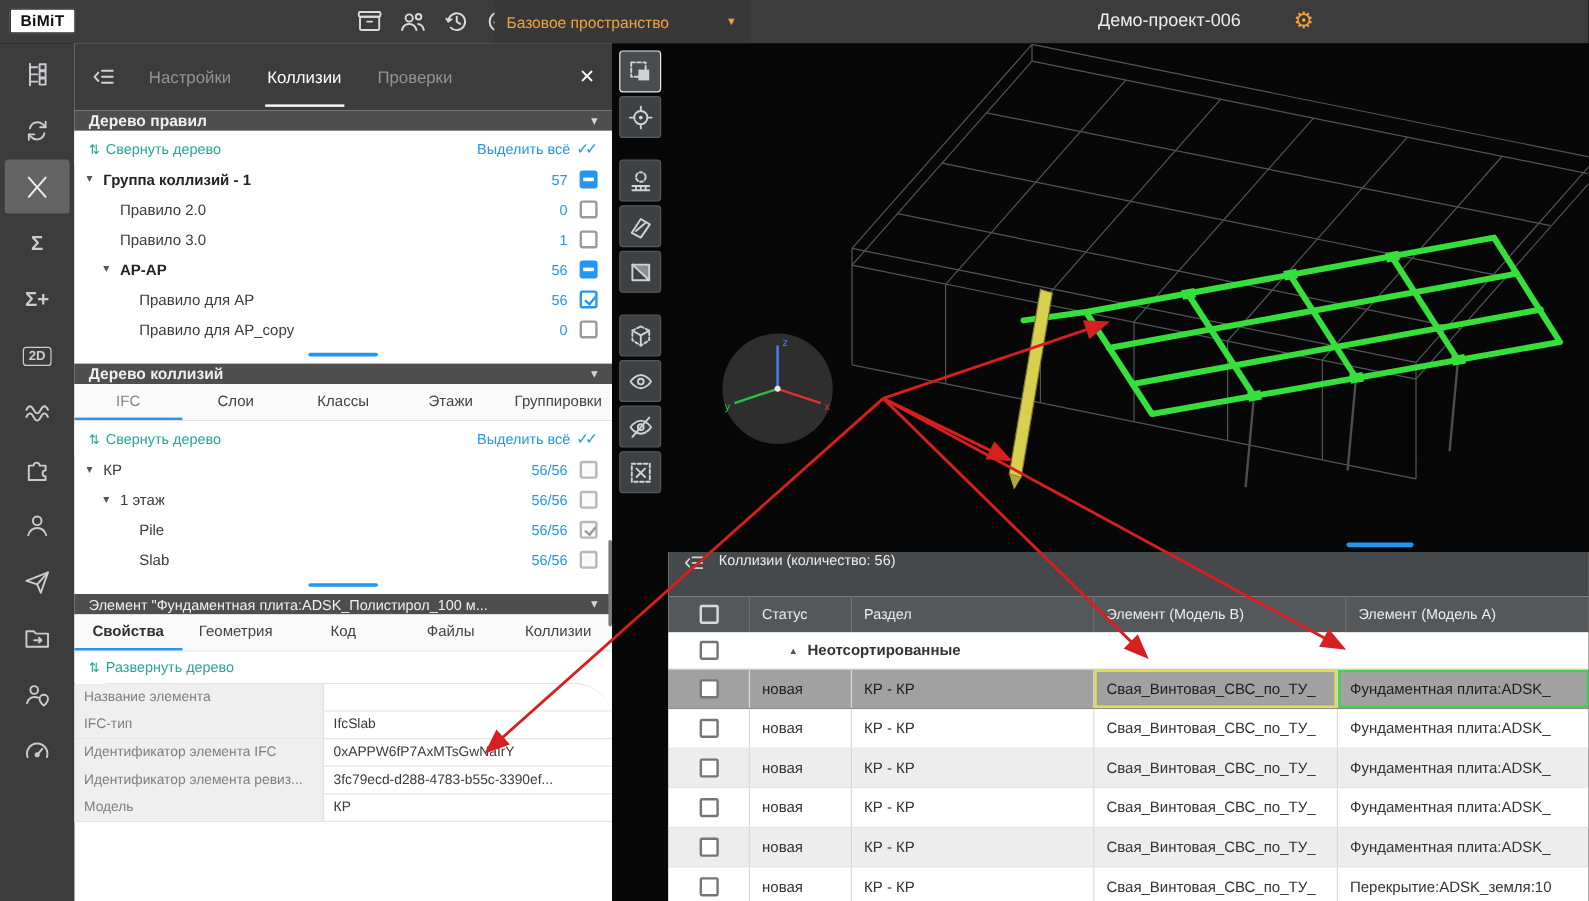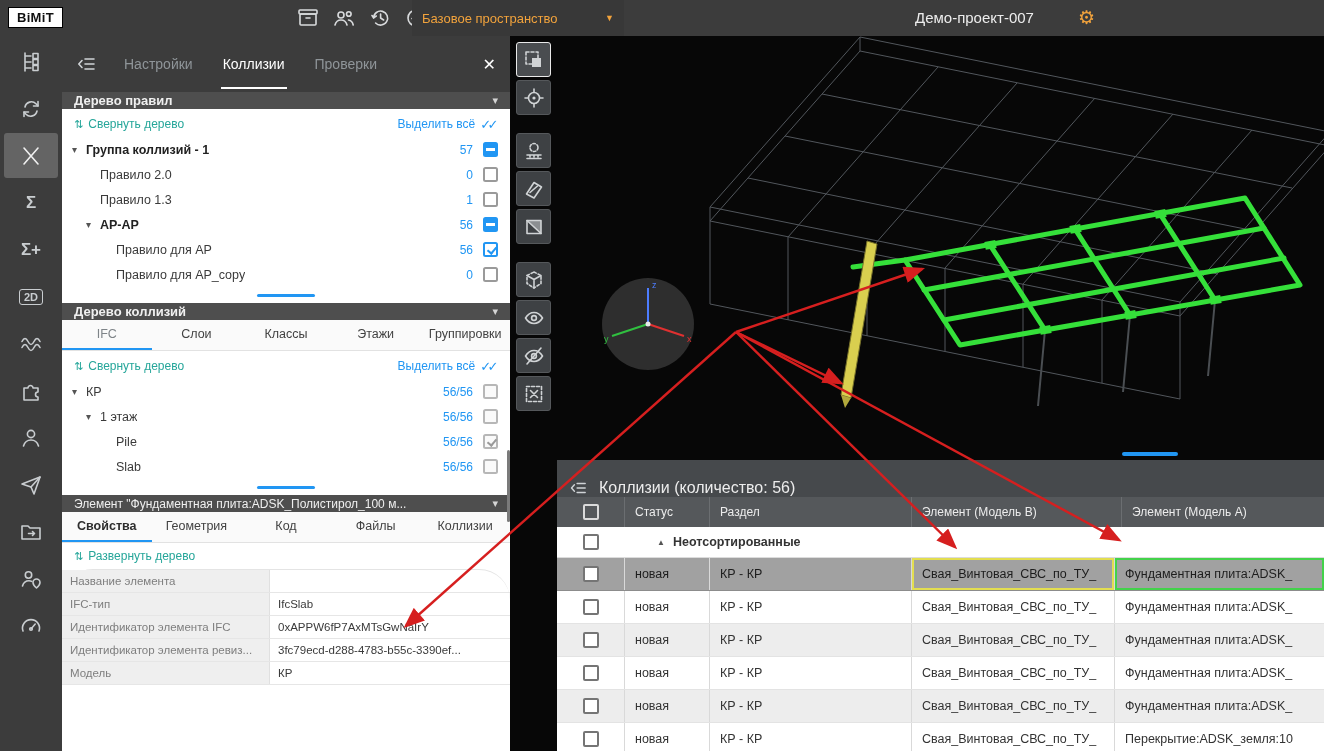--- a/index.html
+++ b/index.html
@@ -97,21 +97,21 @@
   .vpt-btn{width:33px;height:33px;background:#3e4144;border:1px solid #55585b;border-radius:3px;
            display:flex;align-items:center;justify-content:center;color:#d0d3d5;cursor:pointer;}
   .vpt-btn.active{border-color:#e9e9e9;background:#4a4d50;}
   .gizmo{position:absolute;left:90px;top:240px;z-index:2;}
   .vp-splitter{position:absolute;left:612px;top:416px;width:56px;height:4px;background:#2196f3;border-radius:2px;
                z-index:6;cursor:row-resize;}
 
   
   .ctable{position:absolute;left:47px;top:424px;right:0;bottom:0;background:#fff;display:flex;
           flex-direction:column;z-index:5;}
-  .ct-head{height:37px;background:#46494c;color:#ececec;font-size:16px;display:flex;align-items:flex-end;
+  .ct-head{height:37px;background:#46494c;color:#ececec;font-size:12px;display:flex;align-items:flex-start;
            gap:12px;padding:0 12px;flex:none;}
   .ct-menu{width:18px;height:18px;color:#cfd3d6;}
   .ct-cols{height:30px;background:#55585b;color:#ececec;font-size:12px;display:flex;align-items:stretch;flex:none;}
   .hc{display:flex;align-items:center;padding-left:10px;border-left:1px solid #6b6e71;box-sizing:border-box;}
   .hc:first-child{border-left:none;justify-content:center;padding-left:0;}
   .col-cb{width:67px;flex:none;}
   .col-status{width:85px;flex:none;}
   .col-section{width:202px;flex:none;}
   .col-a{width:203px;flex:none;}
   .col-b{flex:1;}
@@ -168,21 +168,21 @@
         <svg class="icon-svg" width="24" height="24" viewBox="0 0 24 24">
             <circle cx="12" cy="12" r="8"></circle>
             <path d="M8 12.5l2.8 2.8 5.7-6"></path>
           </svg>
       </span>
     </div>
     <div class="workspace">
       <span>Базовое пространство</span>
       <span class="ws-caret">▼</span>
     </div>
-    <div class="project-title">Демо-проект-007</div>
+    <div class="project-title">Демо-проект-006</div>
     <div class="gear">⚙</div>
   </header>
 
   <div class="body">
 
     <nav class="iconbar">
       <div class="ib-item">
         <span>
             <svg class="icon-svg" width="24" height="24" viewBox="0 0 24 24">
               <path d="M6 3v18M6 6h6M6 12h6M6 18h6"></path>
@@ -313,21 +313,21 @@
           <span class="cb ind"></span>
         </div>
         <div class="trow" style="padding-left:24px">
           <span class="spc"></span>
           <span class="tlabel">Правило 2.0</span>
           <span class="tcount">0</span>
           <span class="cb empty"></span>
         </div>
         <div class="trow" style="padding-left:24px">
           <span class="spc"></span>
-          <span class="tlabel">Правило 1.3</span>
+          <span class="tlabel">Правило 3.0</span>
           <span class="tcount">1</span>
           <span class="cb empty"></span>
         </div>
         <div class="trow" style="padding-left:24px">
           <span class="exp">▾</span>
           <span class="tlabel b">АР-АР</span>
           <span class="tcount">56</span>
           <span class="cb ind"></span>
         </div>
         <div class="trow" style="padding-left:40px">

